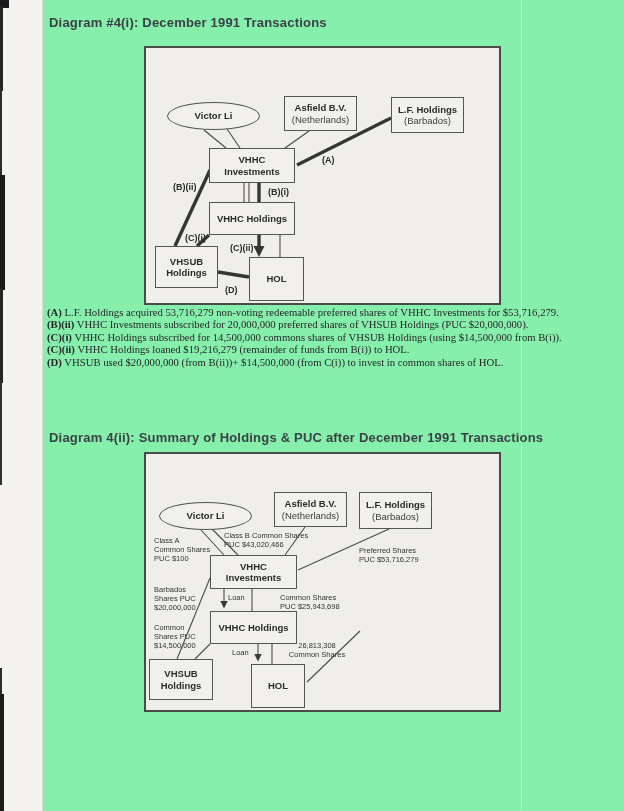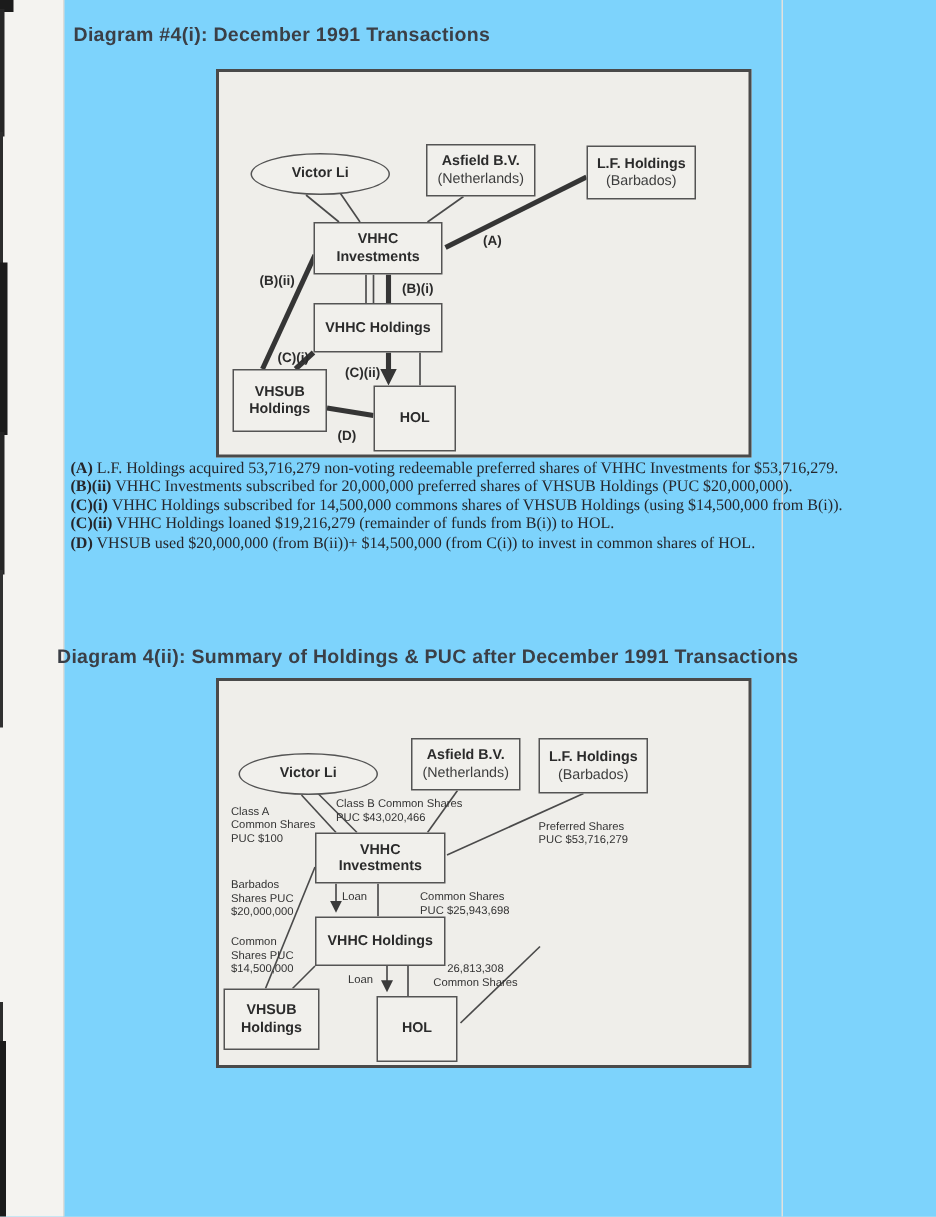--- a/index.html
+++ b/index.html
@@ -1,17 +1,17 @@
 <!DOCTYPE html>
 <html><head>
 <meta charset="utf-8">
 <style>
   html,body{margin:0;padding:0;}
   body{width:624px;height:811px;background:#ecebe7;font-family:"Liberation Sans",sans-serif;overflow:hidden;}
-  #page{position:relative;width:624px;height:811px;background:#7dd3fc;}
+  #page{position:relative;width:624px;height:811px;background:#86efac;}
   .strip{position:absolute;left:0;top:0;width:42px;height:811px;background:#f4f3f0;}
   .seam{position:absolute;top:0;width:1px;height:811px;background:#dddcd8;}
   .mark{position:absolute;background:#1b1b1b;}
   .title{position:absolute;font-weight:bold;font-size:13px;letter-spacing:.2px;color:#3b3f46;}
   .dia{position:absolute;width:353px;border:2px solid #4a4a4a;background:#efeeea;}
   .dia svg{position:absolute;left:0;top:0;}
   .node{position:absolute;border:1.3px solid #545454;background:#f1f0ec;display:flex;flex-direction:column;align-items:center;justify-content:center;text-align:center;font-weight:bold;font-size:9.5px;line-height:11.5px;color:#2b2b2b;box-sizing:border-box;padding:1px;}
   .node .sub{font-weight:normal;color:#3d3d3d;}
   .ellipse{border-radius:50%;}
   .elabel{position:absolute;font-weight:bold;font-size:9px;color:#2b2b2b;white-space:nowrap;}
@@ -99,21 +99,21 @@
   </div>
 
   <div class="ann">
     <div class="row"><span class="pfx">(A)</span> <span>L.F. Holdings acquired 53,716,279 non-voting redeemable preferred shares of VHHC Investments for $53,716,279.</span></div>
     <div class="row"><span class="pfx">(B)(ii)</span> <span>VHHC Investments subscribed for 20,000,000 preferred shares of VHSUB Holdings (PUC $20,000,000).</span></div>
     <div class="row"><span class="pfx">(C)(i)</span> <span>VHHC Holdings subscribed for 14,500,000 commons shares of VHSUB Holdings (using $14,500,000 from B(i)).</span></div>
     <div class="row"><span class="pfx">(C)(ii)</span> <span>VHHC Holdings loaned $19,216,279 (remainder of funds from B(i)) to HOL.</span></div>
     <div class="row"><span class="pfx">(D)</span> <span>VHSUB used $20,000,000 (from B(ii))+ $14,500,000 (from C(i)) to invest in common shares of HOL.</span></div>
   </div>
 
-  <div class="title" style="left:38px;top:430px;">Diagram 4(ii): Summary of Holdings &amp; PUC after December 1991 Transactions</div>
+  <div class="title" style="left:49px;top:430px;">Diagram 4(ii): Summary of Holdings &amp; PUC after December 1991 Transactions</div>
 
   <div class="dia" style="left:144px;top:452px;height:256px;">
     <svg width="353" height="256" viewBox="0 0 353 256">
       <line x1="55" y1="76" x2="78" y2="101" stroke="#4a4a4a" stroke-width="1.1"></line>
       <line x1="66" y1="75" x2="92" y2="101" stroke="#4a4a4a" stroke-width="1.1"></line>
       <line x1="159" y1="73" x2="139" y2="101" stroke="#4a4a4a" stroke-width="1.1"></line>
       <line x1="243" y1="75" x2="152" y2="116" stroke="#4a4a4a" stroke-width="1.1"></line>
       <line x1="78" y1="135" x2="78" y2="148" stroke="#4a4a4a" stroke-width="1.1" marker-end="url(#arrSm)"></line>
       <line x1="106" y1="135" x2="106" y2="157" stroke="#4a4a4a" stroke-width="1.1"></line>
       <line x1="64" y1="124" x2="31" y2="205" stroke="#4a4a4a" stroke-width="1.1"></line>

